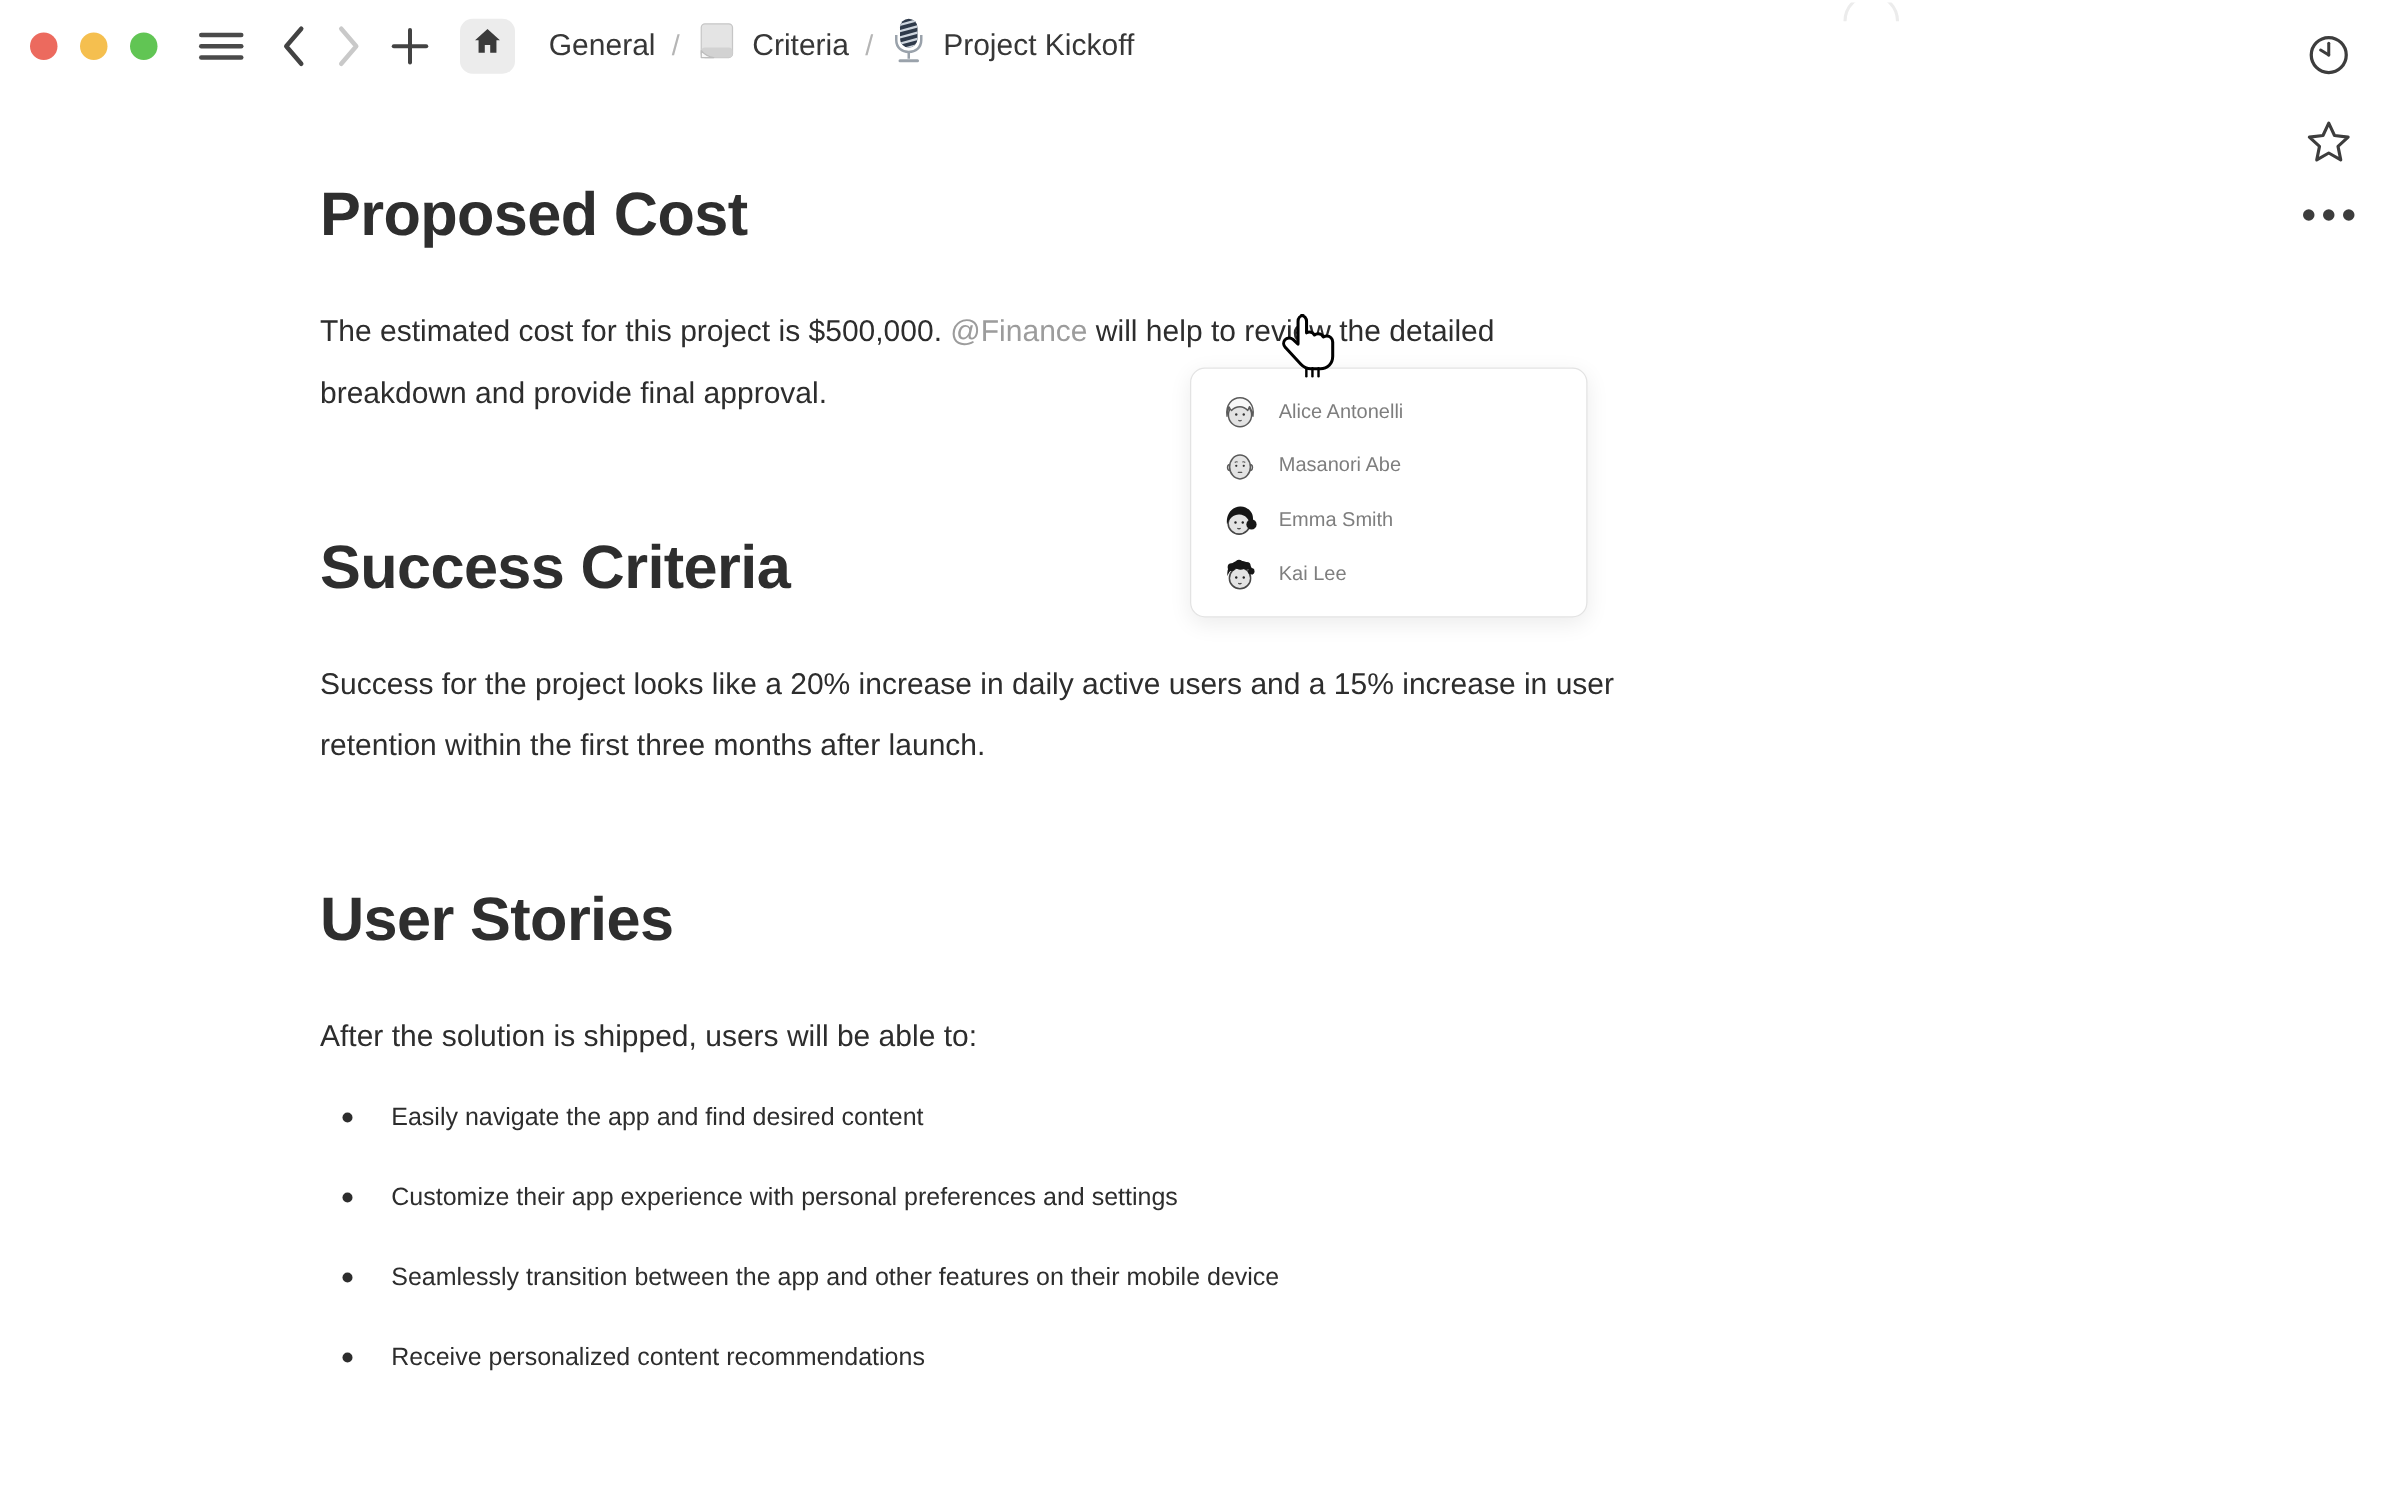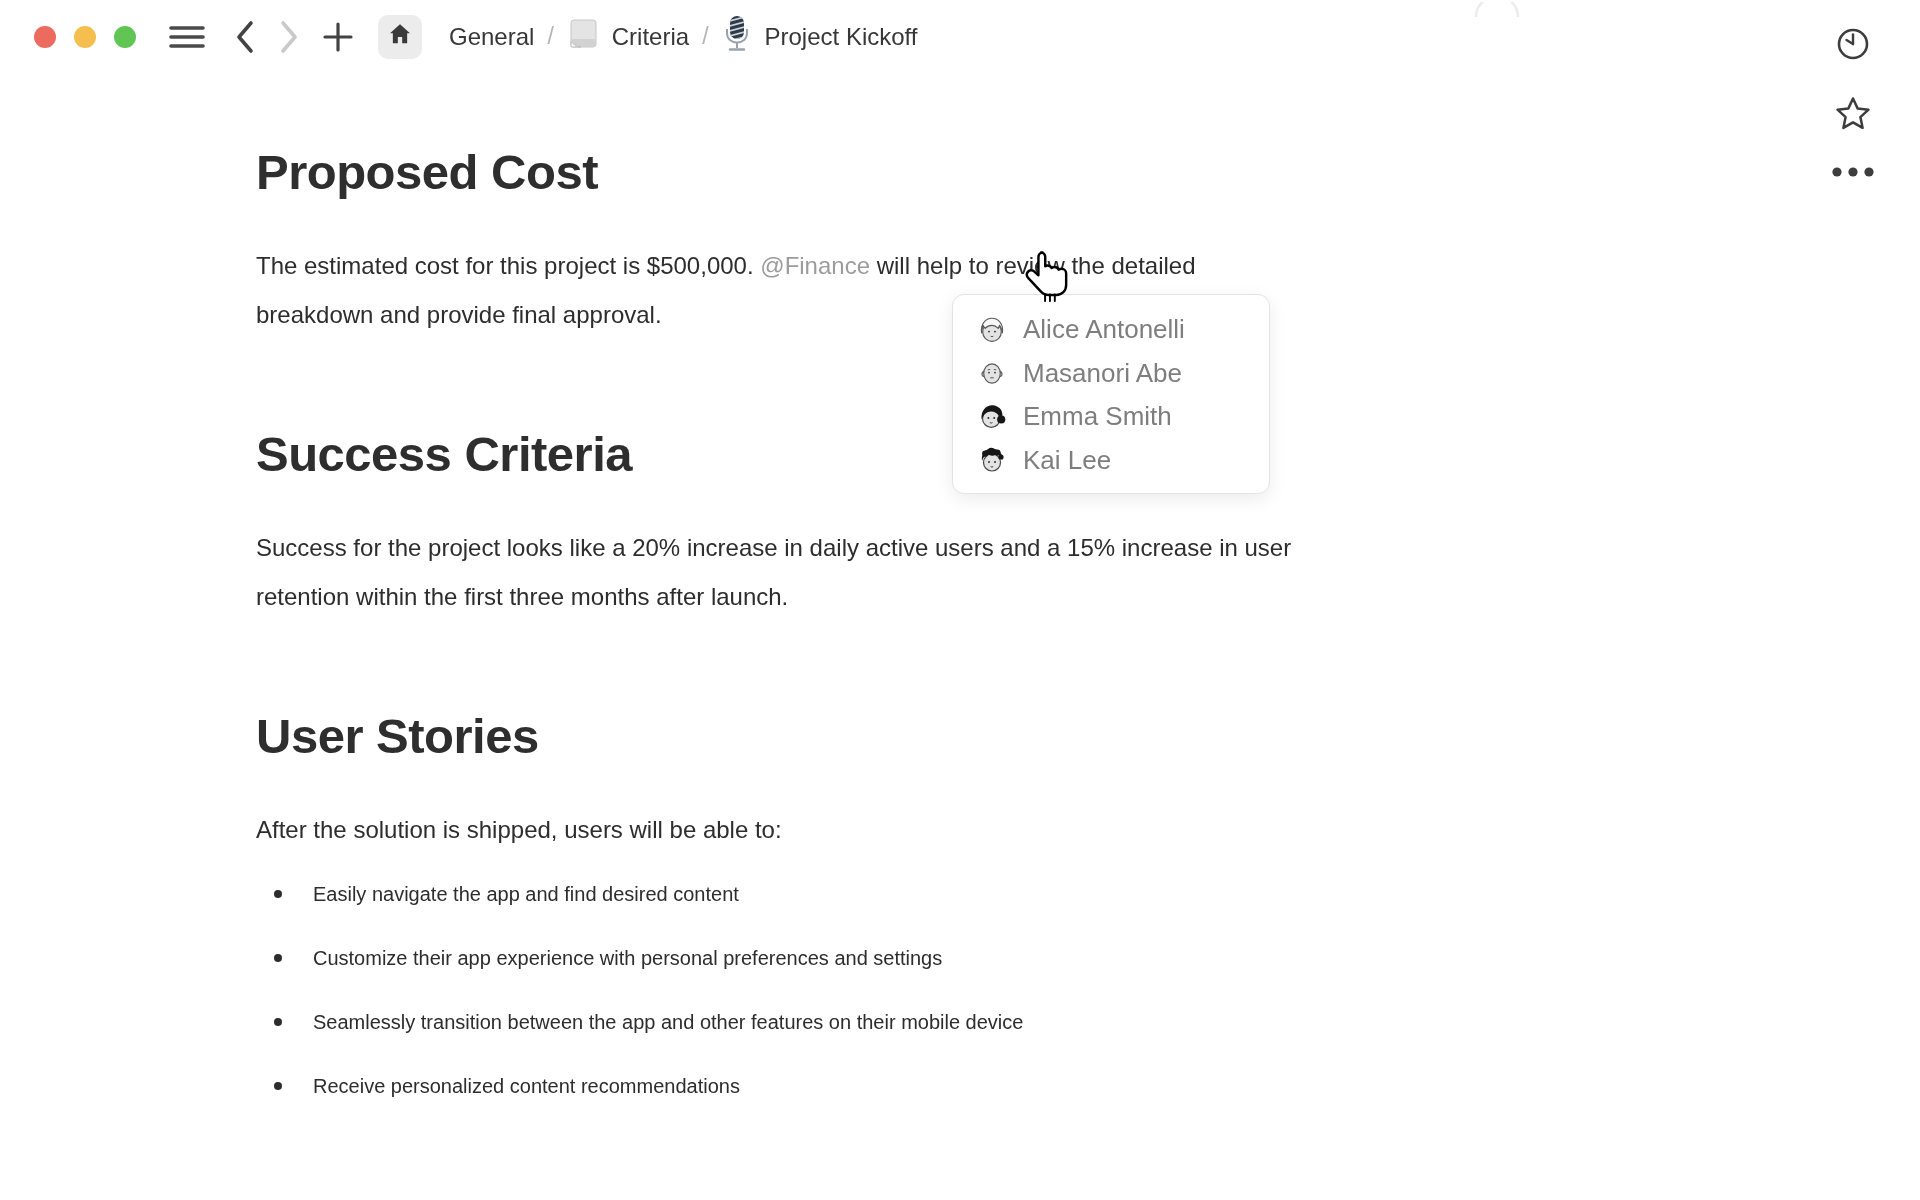--- a/index.html
+++ b/index.html
@@ -2,21 +2,21 @@
 <html><head>
 <meta charset="utf-8">
 <style>
   html,body{margin:0;padding:0;}
   body{
     width:1920px;height:1200px;background:#ffffff;overflow:hidden;position:relative;
     font-family:"Liberation Sans","DejaVu Sans",sans-serif;color:#2d2d2d;
     -webkit-font-smoothing:antialiased;
   }
   
-  .topbar{height:73px;display:flex;align-items:center;padding:0 34px;background:#fff;position:relative;}
+  .topbar{height:73px;display:flex;align-items:center;padding:0 24px;background:#fff;position:relative;}
   .traffic{display:flex;align-items:center;gap:18px;margin-right:32px;}
   .light{width:22px;height:22px;border-radius:50%;}
   .light.red{background:#EC6A5E;}
   .light.yellow{background:#F5BF4F;}
   .light.green{background:#61C554;}
   .bar-icon{display:flex;align-items:center;justify-content:center;cursor:default;flex:0 0 auto;}
   .hamburger{margin-right:28px;}
   .navchev{margin-right:22px;}
   .plusbtn{margin-right:24px;}
   .home-btn{width:44px;height:44px;border-radius:10px;background:#ececec;display:flex;align-items:center;justify-content:center;margin-right:14px;}
@@ -37,21 +37,21 @@
   .stories-list{list-style:none;margin:22px 0 0 0;padding:0;font-size:20px;color:#2d2d2d;}
   .stories-list li{position:relative;padding-left:57px;line-height:36px;margin-bottom:28px;white-space:nowrap;}
   .stories-list li .dot{position:absolute;left:18px;top:14px;width:8px;height:8px;border-radius:50%;background:#2d2d2d;}
   
   .mention-popup{
     position:absolute;left:952px;top:294px;width:318px;height:200px;background:#fff;
     border:1px solid #e3e3e3;border-radius:12px;box-shadow:0 5px 18px rgba(0,0,0,0.08);
     padding:13px 0;box-sizing:border-box;z-index:5;
   }
   .member-row{display:flex;align-items:center;gap:16px;height:43.5px;padding:0 14px 0 24px;}
-  .member-name{font-size:26px;color:#7e7e7e;white-space:nowrap;}
+  .member-name{font-size:16px;color:#7e7e7e;white-space:nowrap;}
   .avatar{width:30px;height:30px;flex:0 0 auto;}
   
   .hand-cursor{position:absolute;left:1022px;top:250px;z-index:9;}
 </style>
 </head>
 <body>
 
 <div class="topbar">
   <div class="traffic">
     <div class="light red"></div>

